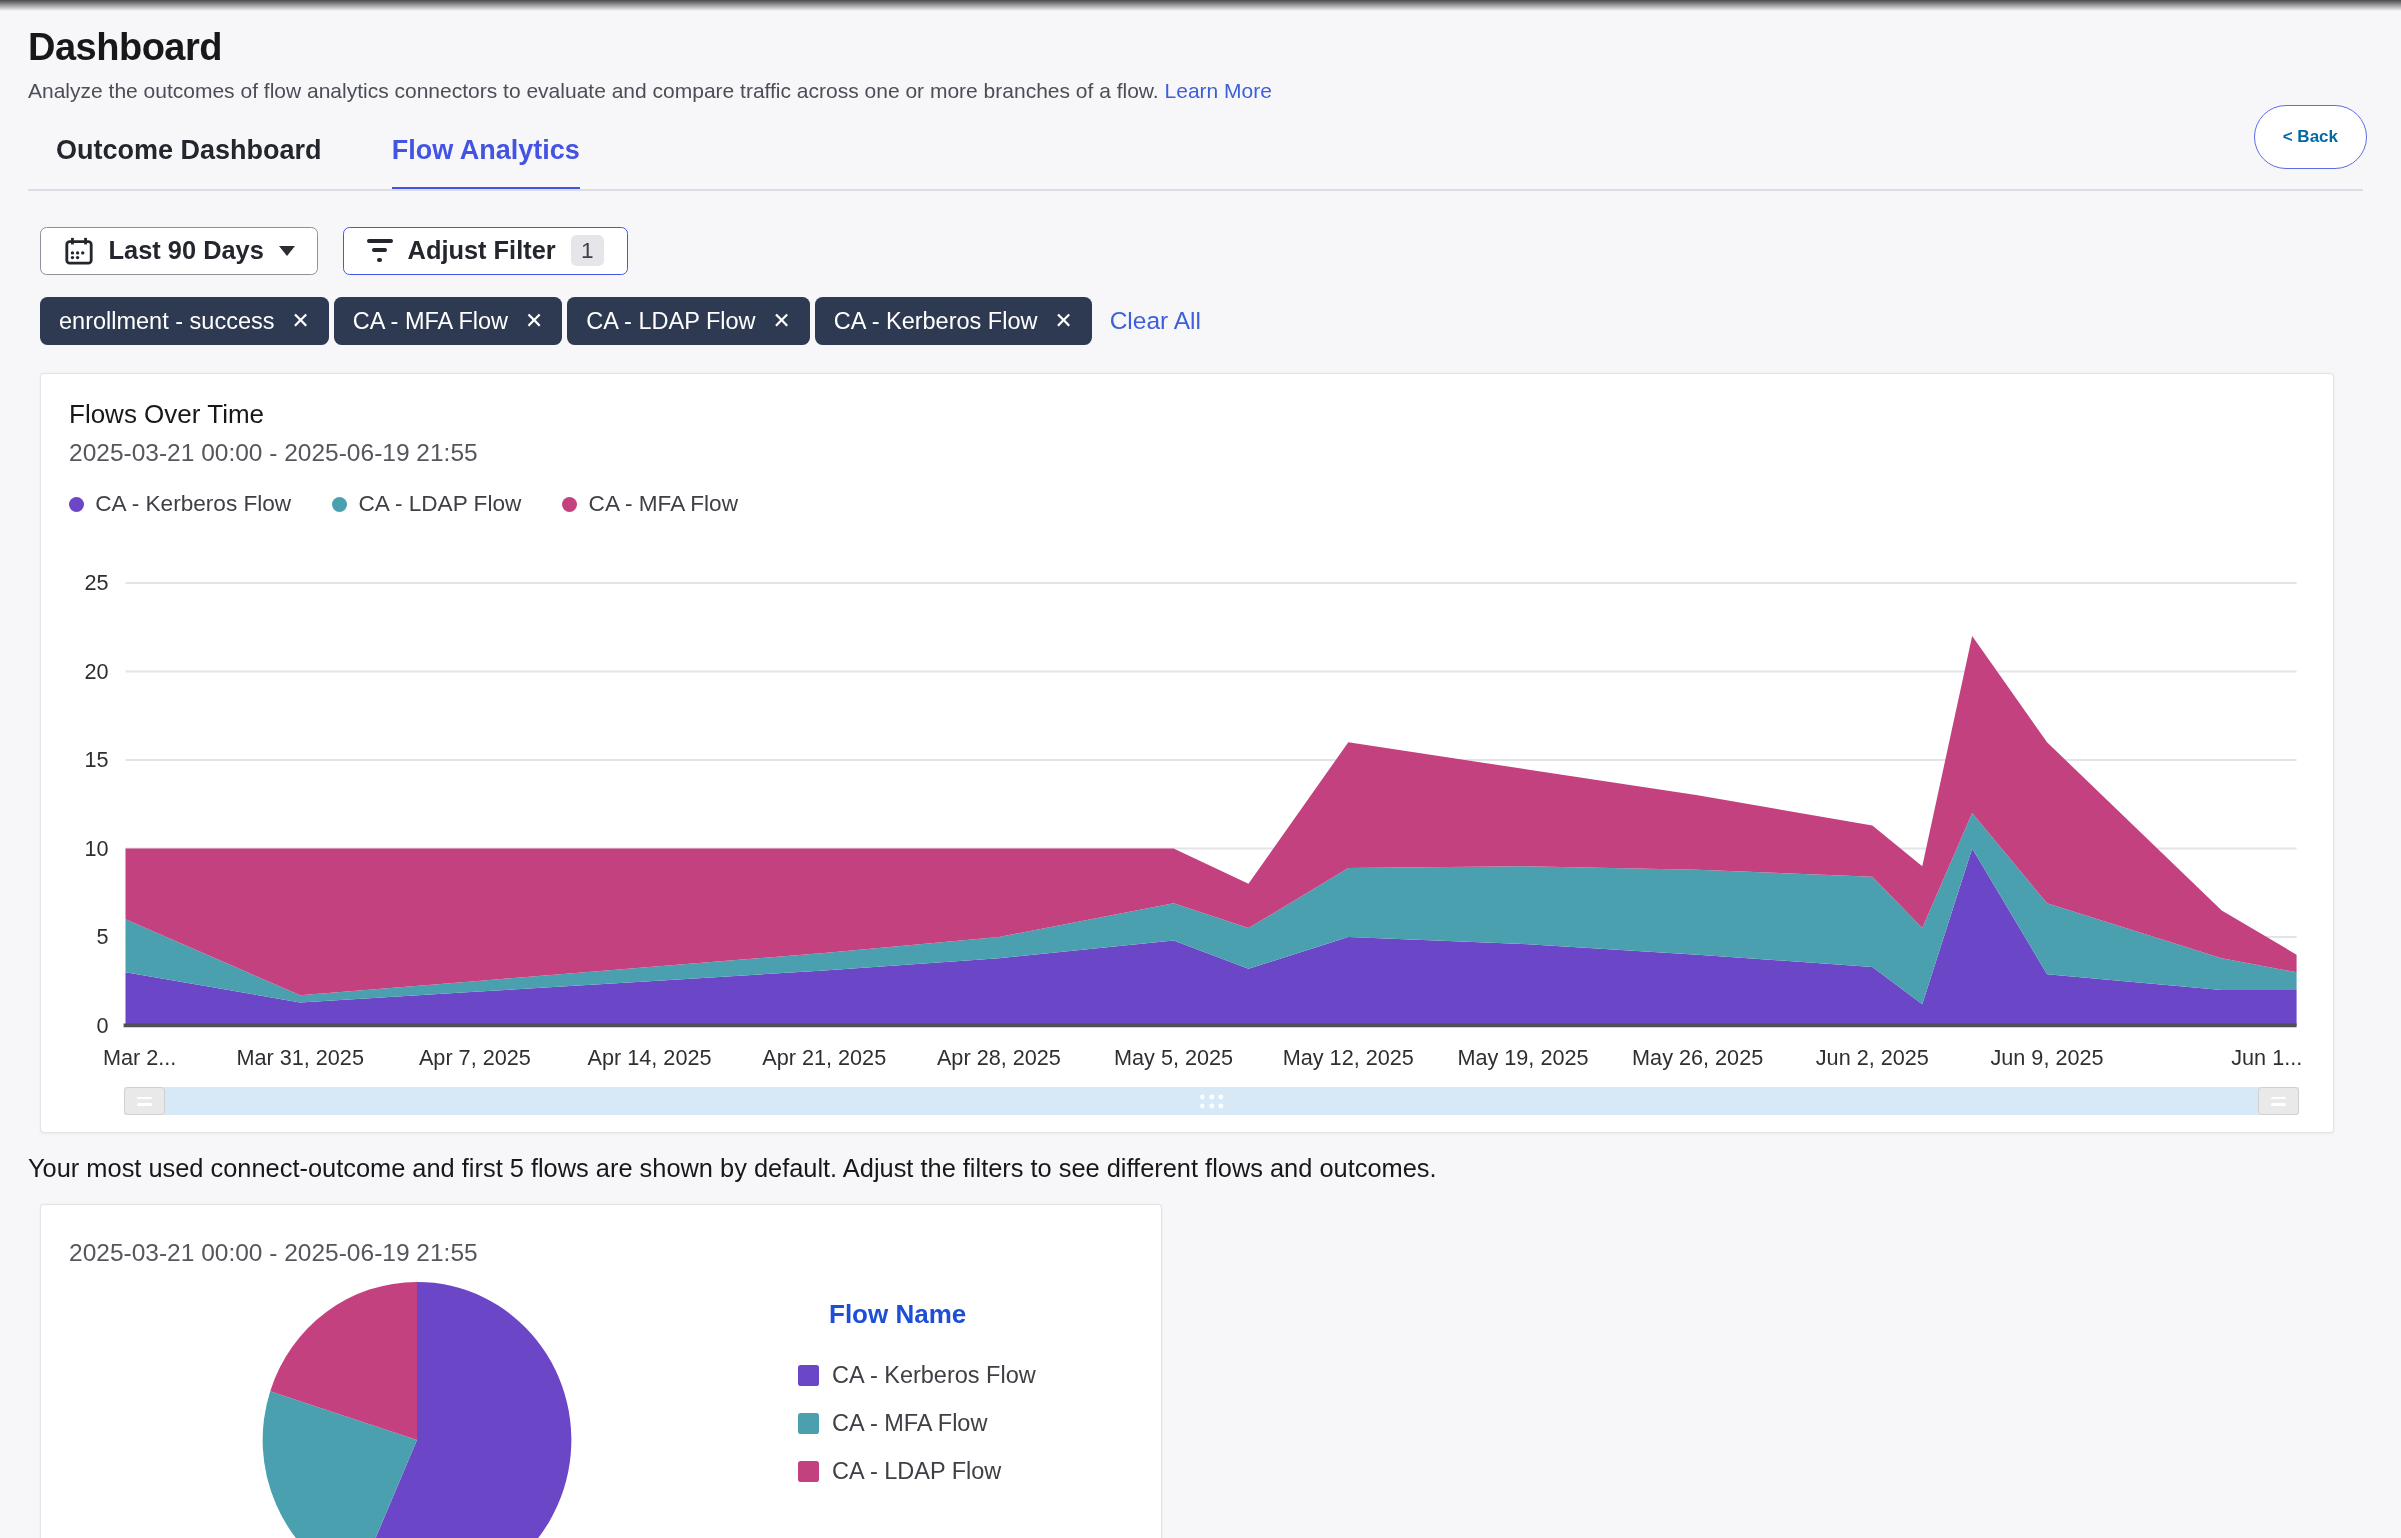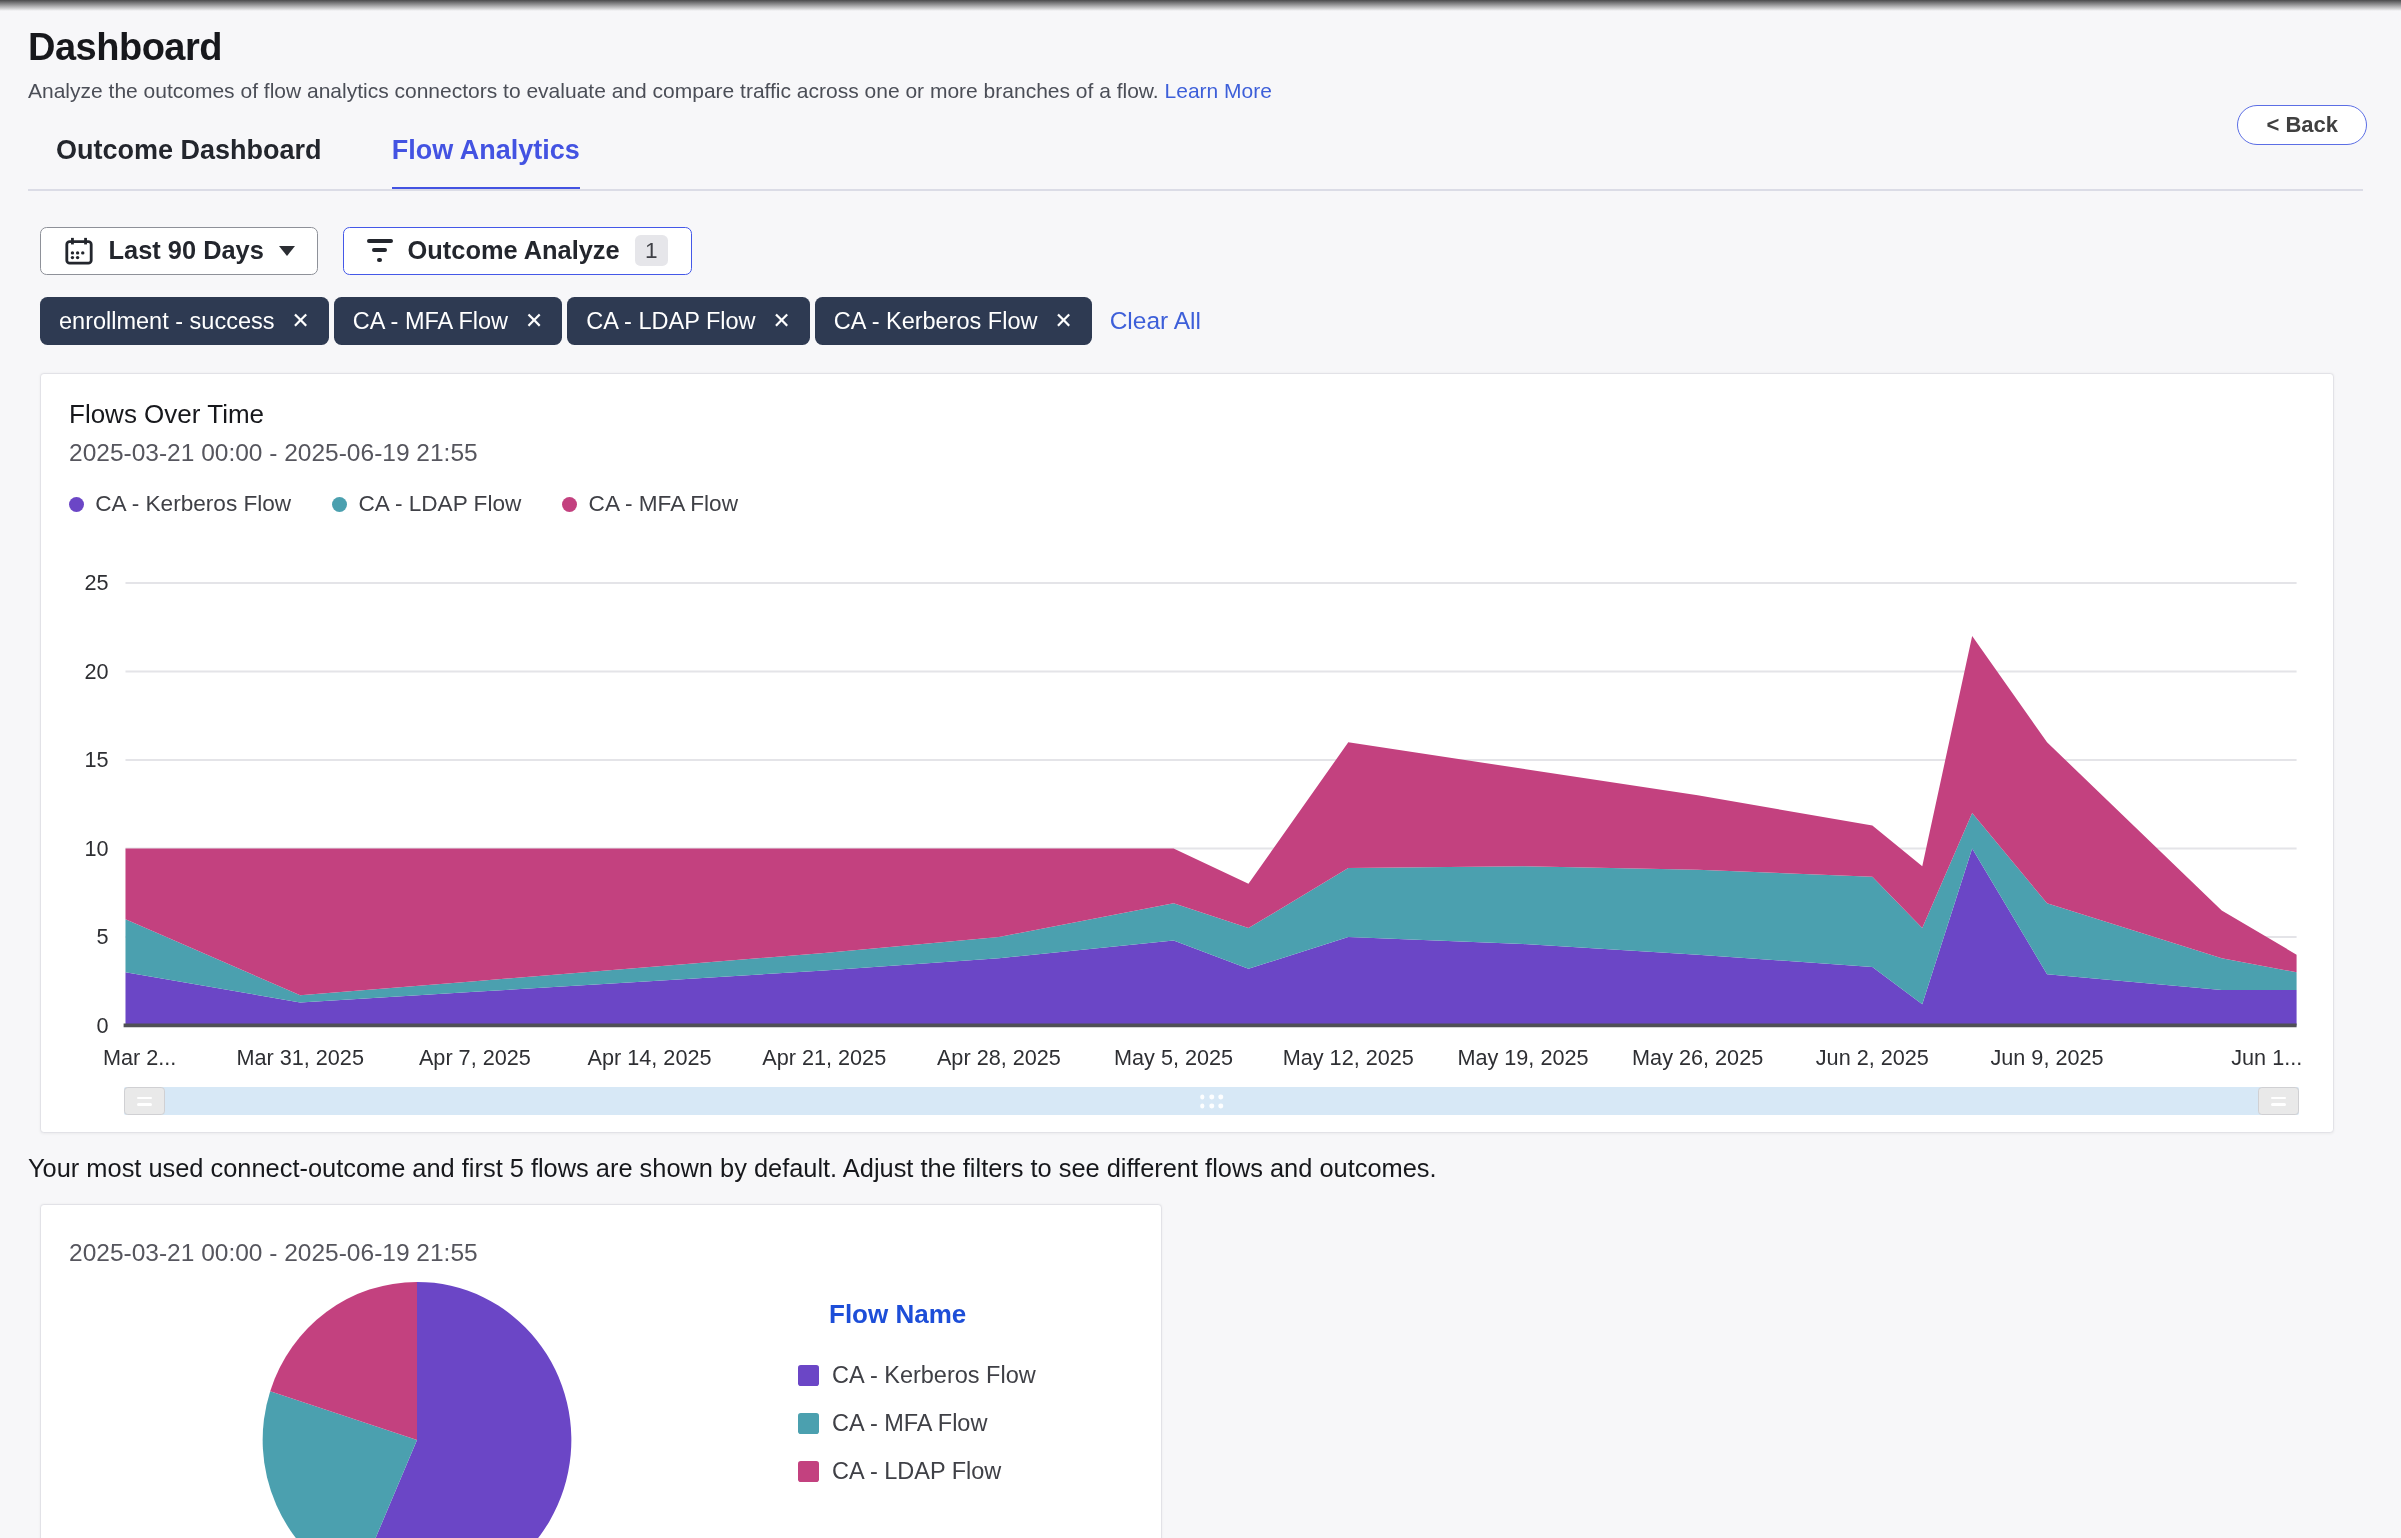--- a/index.html
+++ b/index.html
@@ -25,21 +25,21 @@
     height: 1.9px; background: #dbdce6;
   }
   .tab {
     display: inline-block; font-size: 27px; font-weight: 600;
     padding-bottom: 21px; margin-right: 66px; cursor: pointer; color: #23262d;
   }
   .tab.active { color: #4353e2; border-bottom: 4.7px solid #4353e2; }
   .back-button {
     position: absolute; top: 105px; right: 34px;
     background: #ffffff; border: 1.9px solid #5b6ee5; border-radius: 941px;
-    padding: 6px 28px; font-size: 22px; font-weight: 600; color: #404040; cursor: pointer;
+    padding: 21px 28px; font-size: 17px; font-weight: 600; color: #0369a1; cursor: pointer;
     font-family: "Liberation Sans", sans-serif;
   }
 
   .filter-row { display: flex; gap: 24.5px; margin: 36px 0 0 40px; align-items: center; }
   .filter-btn {
     display: flex; align-items: center; gap: 15px;
     height: 48px; background: #fff; border-radius: 6.6px; padding: 0 22.6px;
     font-size: 25.4px; font-weight: 600; color: #23262d; cursor: pointer;
     font-family: "Liberation Sans", sans-serif;
   }
@@ -151,21 +151,21 @@
     <span>Last 90 Days</span>
     <span class="caret"></span>
   </button>
 
   <button class="filter-btn accent">
     <span class="filter-icon">
         <i></i>
         <i></i>
         <i></i>
       </span>
-    <span>Outcome Analyze</span>
+    <span>Adjust Filter</span>
     <span class="badge">1</span>
   </button>
 
 </div>
 
 <div class="chips-row">
 
   <div class="chip">
       <span>enrollment - success</span>
       <span class="x">✕</span>

